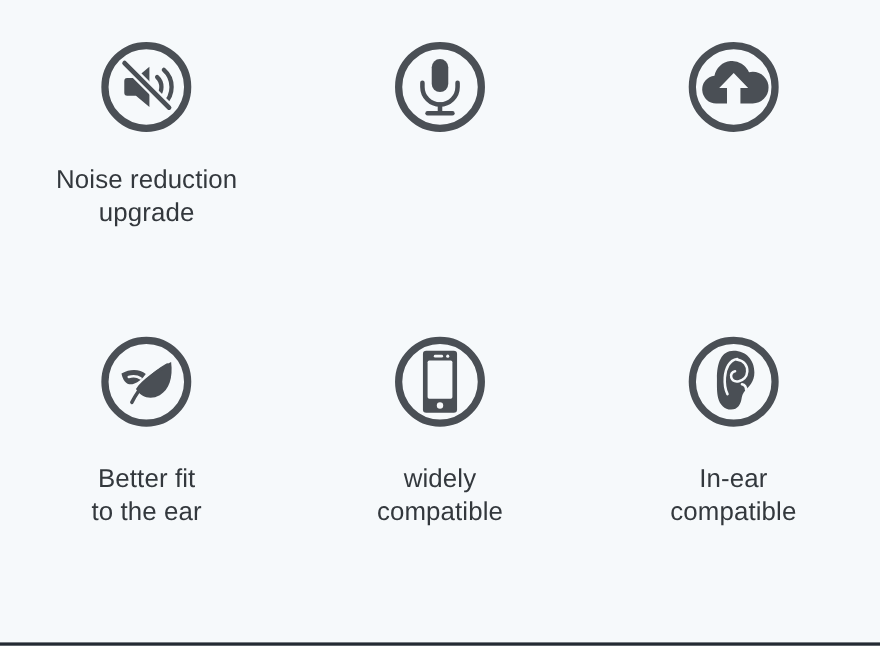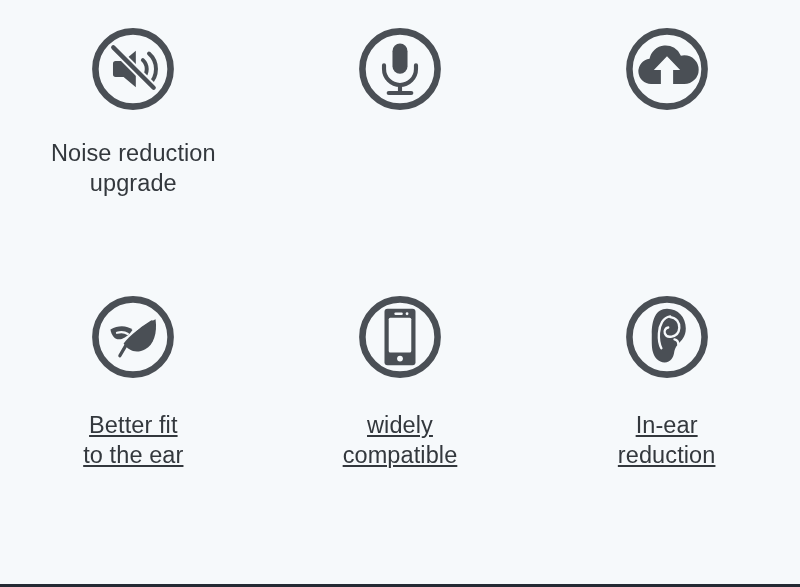--- a/index.html
+++ b/index.html
@@ -15,21 +15,21 @@
     position: relative;
   }
 
   #feature-grid {
     width: 800px;
     height: 584px;
     box-sizing: border-box;
     display: grid;
     grid-template-columns: repeat(3, 1fr);
     grid-template-rows: 268px 268px;
-    padding-top: 22px;
+    padding-top: 32px;
     column-gap: 0;
     row-gap: 0;
   }
 
   .feature-cell {
     display: flex;
     flex-direction: column;
     align-items: center;
     justify-content: flex-start;
   }
@@ -47,21 +47,20 @@
     font-size: 23.5px;
     line-height: 30px;
     letter-spacing: 0.1px;
     white-space: pre-line;
     font-weight: 400;
   }
 
   
   .row-2 .feature-label {
     margin-top: 26px;
-    text-decoration: underline;
   }
 
   #bottom-strip {
     position: absolute;
     left: 0;
     bottom: 0;
     width: 800px;
     height: 3px;
     background: #242a33;
   }
@@ -145,18 +144,18 @@
     <span class="icon-badge">
       <svg viewBox="0 0 100 100" width="94" height="94" aria-hidden="true">
         <circle cx="50" cy="50" r="40" fill="none" stroke="#4a4f55" stroke-width="7"></circle>
         <path d="M50 20 c12 0 20 9 20 21 c0 9 -5 13 -8.5 17 c-3 3.5 -3.5 6 -4 9 c-0.7 4.5 -3.5 10 -10 10 c-6.5 0 -11 -5 -12.5 -11 c-1.4 -5.6 -1.2 -11 -1.2 -19 c0 -15 4 -27 16.2 -27z" fill="#4a4f55"></path>
         <path d="M44 62 c-2.5 -5 -3 -10 -2.6 -16 c0.6 -9 4.5 -17 12 -18" fill="none" stroke="#f6f9fb" stroke-width="2.5" stroke-linecap="round"></path>
         <path d="M53.5 28.8 c6.5 0.6 10 6 9.6 11.5 c-0.4 5.2 -4 8.4 -8 9.2 c-3.4 0.7 -6.4 -0.6 -7.4 -3.4 c-1 -2.9 0.7 -5.8 3.6 -6.2" fill="none" stroke="#f6f9fb" stroke-width="2.5" stroke-linecap="round"></path>
         <path d="M58 52.5 c2.6 0.6 4 2.6 4 5.2" fill="none" stroke="#f6f9fb" stroke-width="2.5" stroke-linecap="round"></path>
       </svg>
     </span>
     <div class="feature-label">In-ear
-reduction</div>
+compatible</div>
   </div>
 
 </div>
 
 <div id="bottom-strip"></div>
 
 </body></html>

